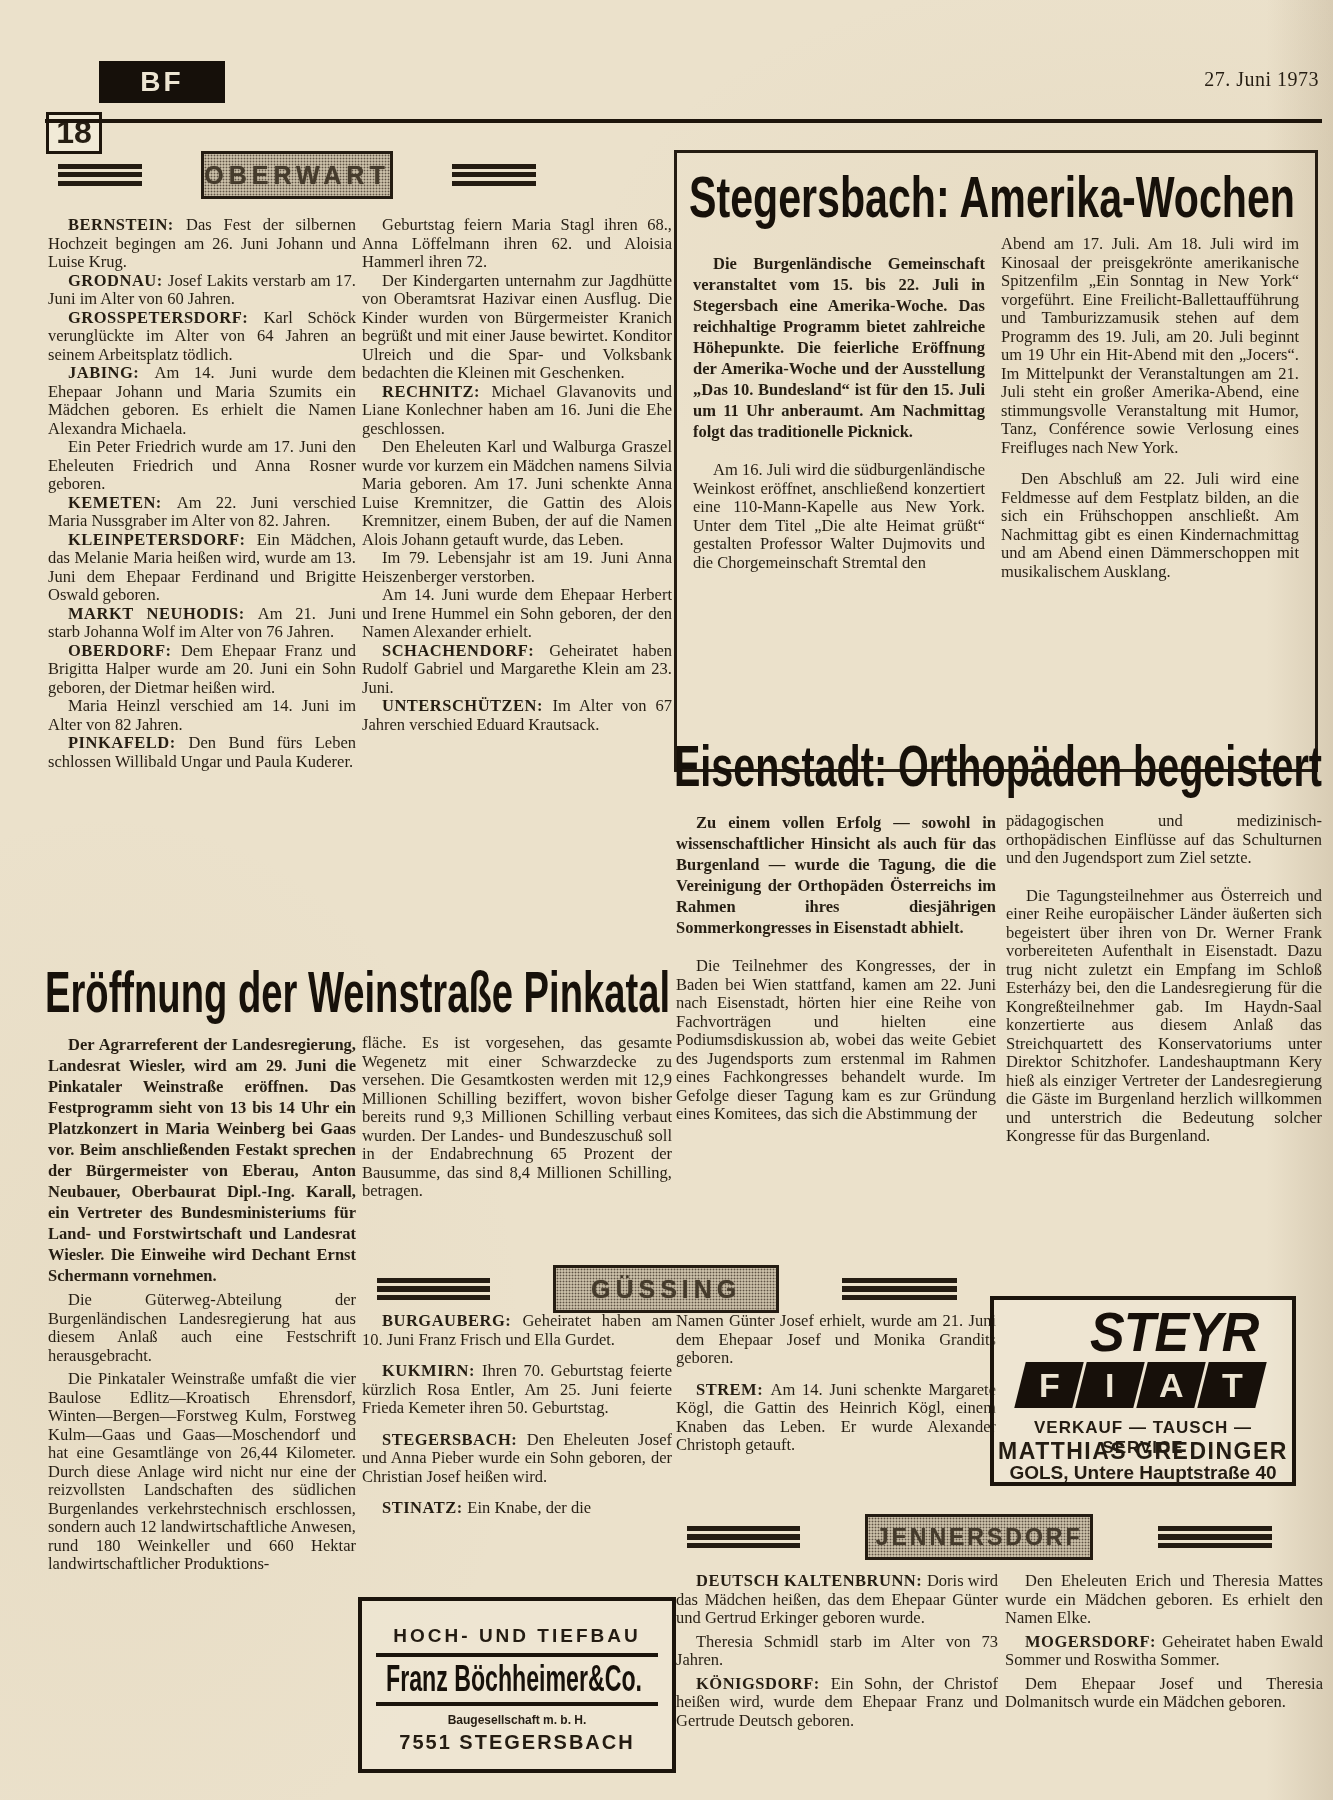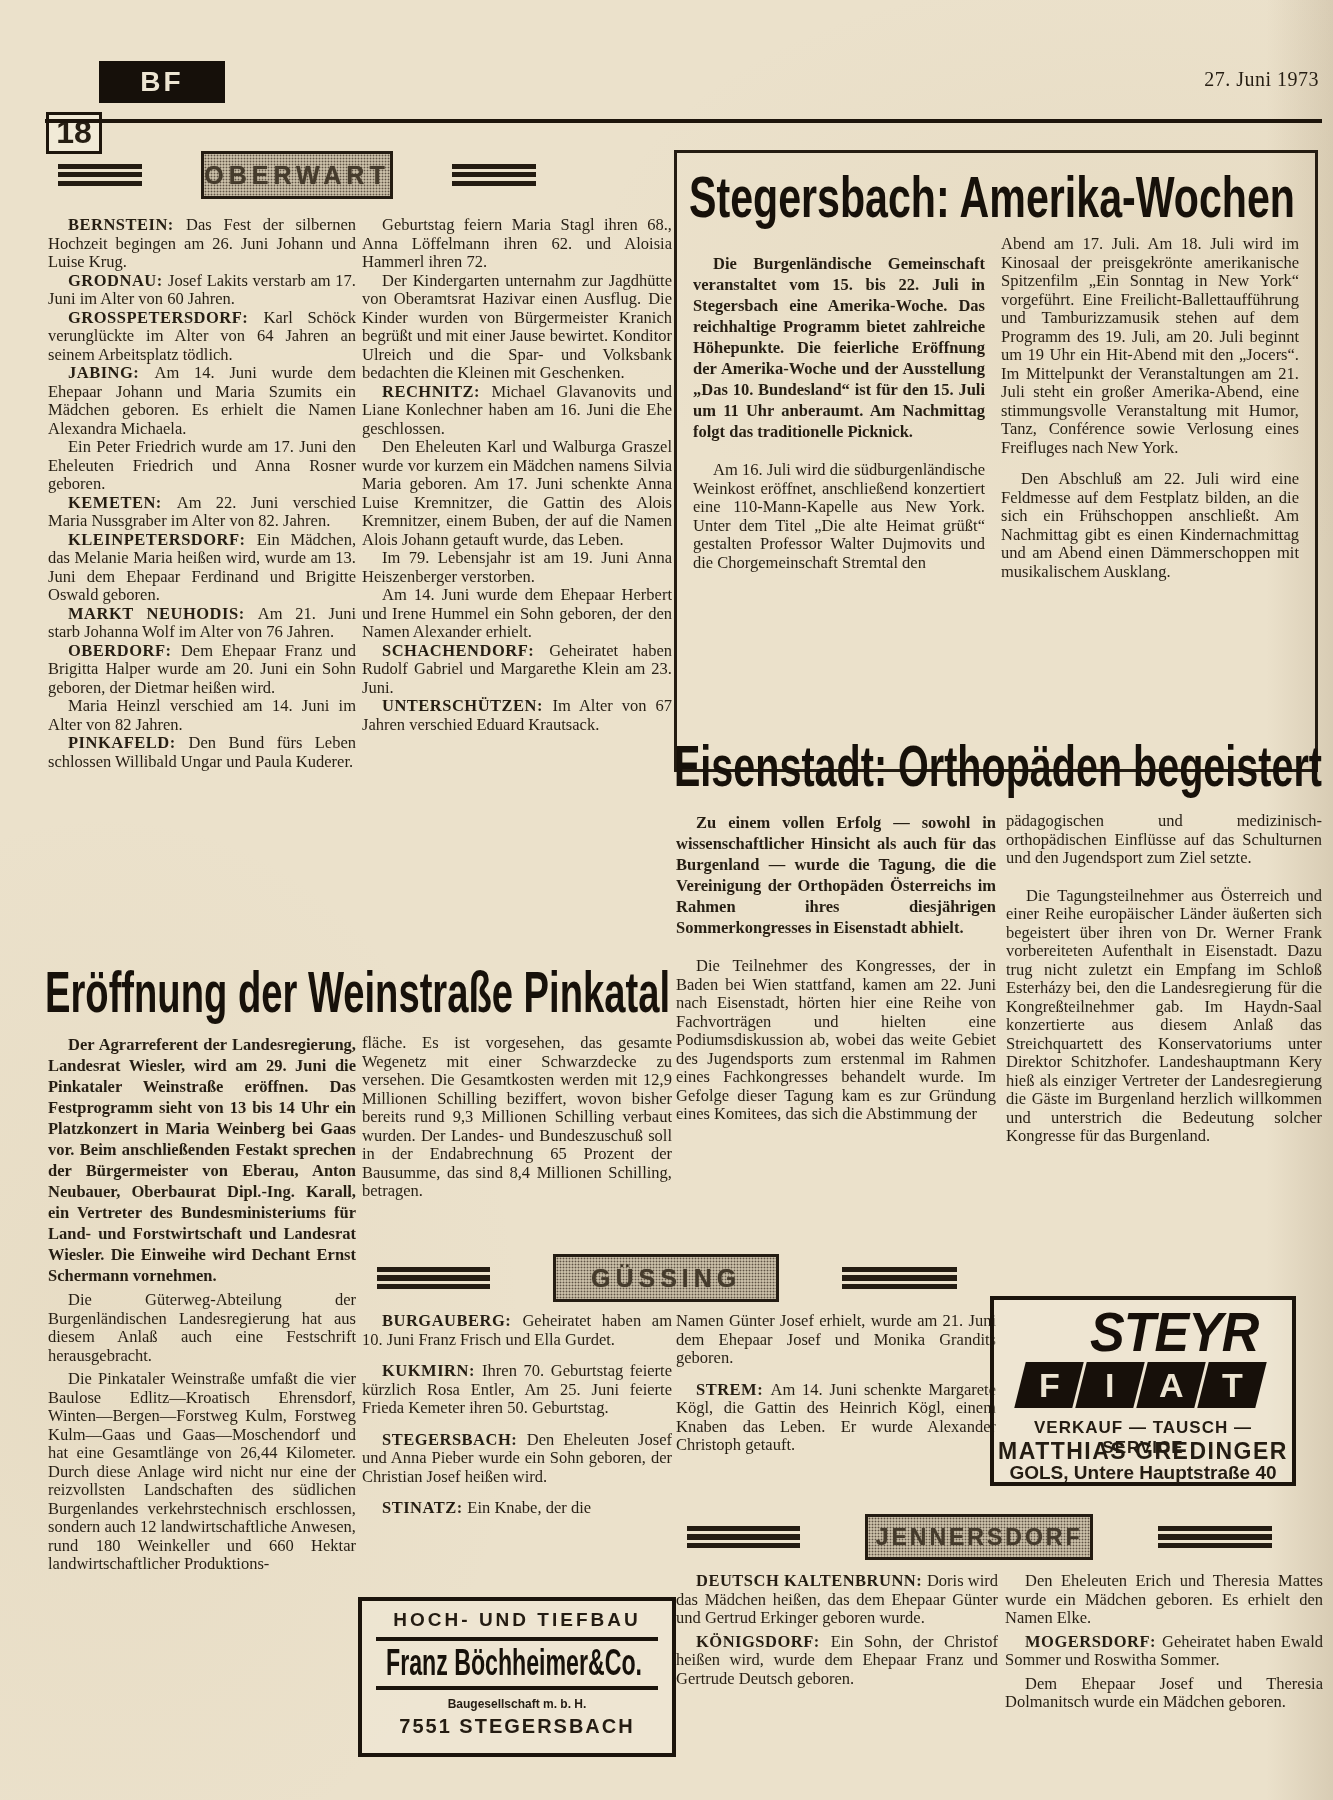--- a/index.html
+++ b/index.html
@@ -143,38 +143,38 @@
       <p class="para bold">Der Agrarreferent der Landesregierung, Landesrat Wiesler, wird am 29. Juni die Pinkataler Weinstraße eröffnen. Das Festprogramm sieht von 13 bis 14 Uhr ein Platzkonzert in Maria Weinberg bei Gaas vor. Beim anschließenden Festakt sprechen der Bürgermeister von Eberau, Anton Neubauer, Oberbaurat Dipl.-Ing. Karall, ein Vertreter des Bundesministeriums für Land- und Forstwirtschaft und Landesrat Wiesler. Die Einweihe wird Dechant Ernst Schermann vornehmen.</p>
       <p class="para">Die Güterweg-Abteilung der Burgenländischen Landesregierung hat aus diesem Anlaß auch eine Festschrift herausgebracht.</p>
       <p class="para">Die Pinkataler Weinstraße umfaßt die vier Baulose Edlitz—Kroatisch Ehrensdorf, Winten—Bergen—Forstweg Kulm, Forstweg Kulm—Gaas und Gaas—Moschendorf und hat eine Gesamtlänge von 26,44 Kilometer. Durch diese Anlage wird nicht nur eine der reizvollsten Landschaften des südlichen Burgenlandes verkehrstechnisch erschlossen, sondern auch 12 landwirtschaftliche Anwesen, rund 180 Weinkeller und 660 Hektar landwirtschaftlicher Produktions-</p>
     </div>
   <div class="abs col gap-sm" style="left:362px; top:1034px; width:310px;">
       <p class="para flush">fläche. Es ist vorgesehen, das gesamte Wegenetz mit einer Schwarzdecke zu versehen. Die Gesamtkosten werden mit 12,9 Millionen Schilling beziffert, wovon bisher bereits rund 9,3 Millionen Schilling verbaut wurden. Der Landes- und Bundeszuschuß soll in der Endabrechnung 65 Prozent der Bausumme, das sind 8,4 Millionen Schilling, betragen.</p>
     </div>
 
   <div class="abs banner-row" style="left:377px; top:1249px; width:580px;">
     <div class="tlines" style="width:131px;"></div>
-    <div class="banner-box" style="width:256px; height:42px; margin:5px 23px;align-items:center;">
+    <div class="banner-box" style="width:256px; height:42px; margin:16px 23px;align-items:center;">
       <span>GÜSSING</span>
     </div>
     <div class="tlines" style="width:133px;"></div>
   </div>
 
   <div class="abs col gap-md" style="left:362px; top:1312px; width:310px;">
       <p class="para"><b class="lead">BURGAUBERG: </b>Geheiratet haben am 10. Juni Franz Frisch und Ella Gurdet.</p>
       <p class="para"><b class="lead">KUKMIRN: </b>Ihren 70. Geburtstag feierte kürzlich Rosa Entler, Am 25. Juni feierte Frieda Kemeter ihren 50. Geburtstag.</p>
       <p class="para"><b class="lead">STEGERSBACH: </b>Den Eheleuten Josef und Anna Pieber wurde ein Sohn geboren, der Christian Josef heißen wird.</p>
       <p class="para"><b class="lead">STINATZ: </b>Ein Knabe, der die</p>
     </div>
   <div class="abs col gap-md" style="left:676px; top:1312px; width:320px;">
       <p class="para flush">Namen Günter Josef erhielt, wurde am 21. Juni dem Ehepaar Josef und Monika Grandits geboren.</p>
       <p class="para"><b class="lead">STREM: </b>Am 14. Juni schenkte Margarete Kögl, die Gattin des Heinrich Kögl, einem Knaben das Leben. Er wurde Alexander Christoph getauft.</p>
     </div>
 
-  <div class="abs adbox" style="left:358px; top:1597px; width:286px; height:144px; padding:8px 12px 0 12px;">
+  <div class="abs adbox" style="left:358px; top:1597px; width:286px; height:144px; padding:24px 12px 0 12px;">
     <div class="ad-line" style="font-size:19px; letter-spacing:3px;">HOCH- UND TIEFBAU</div>
     <div class="bar" style="margin:6px 2px 2px 2px;"></div>
     <svg width="262" height="40" style="display:block; margin:2px auto 0 auto;">
       <text x="0" y="32" class="hl-text" style="font-size:36px;" textLength="256" lengthAdjust="spacingAndGlyphs">Franz Böchheimer&amp;Co.</text>
     </svg>
     <div class="bar" style="margin:3px 2px 7px 2px;"></div>
     <div class="ad-line" style="font-size:12px;">Baugesellschaft m. b. H.</div>
     <div class="ad-line" style="font-size:20px; letter-spacing:2px; margin-top:4px;">7551 STEGERSBACH</div>
   </div>
 
@@ -202,20 +202,21 @@
   <div class="abs banner-row" style="left:687px; top:1514px; width:585px;">
     <div class="tlines" style="width:133px;"></div>
     <div class="banner-box" style="width:260px; height:40px; margin:0 25px; font-size:23px; letter-spacing:3px;">
       <span>JENNERSDORF</span>
     </div>
     <div class="tlines" style="width:134px;"></div>
   </div>
 
   <div class="abs col gap-sm" style="left:676px; top:1572px; width:322px;">
       <p class="para"><b class="lead">DEUTSCH KALTENBRUNN: </b>Doris wird das Mädchen heißen, das dem Ehepaar Günter und Gertrud Erkinger geboren wurde.</p>
+      <p class="para">Theresia Schmidl starb im Alter von 73 Jahren.</p>
       <p class="para"><b class="lead">KÖNIGSDORF: </b>Ein Sohn, der Christof heißen wird, wurde dem Ehepaar Franz und Gertrude Deutsch geboren.</p>
     </div>
   <div class="abs col gap-sm" style="left:1005px; top:1572px; width:318px;">
       <p class="para">Den Eheleuten Erich und Theresia Mattes wurde ein Mädchen geboren. Es erhielt den Namen Elke.</p>
       <p class="para"><b class="lead">MOGERSDORF: </b>Geheiratet haben Ewald Sommer und Roswitha Sommer.</p>
       <p class="para">Dem Ehepaar Josef und Theresia Dolmanitsch wurde ein Mädchen geboren.</p>
     </div>
 
 </div>
 

